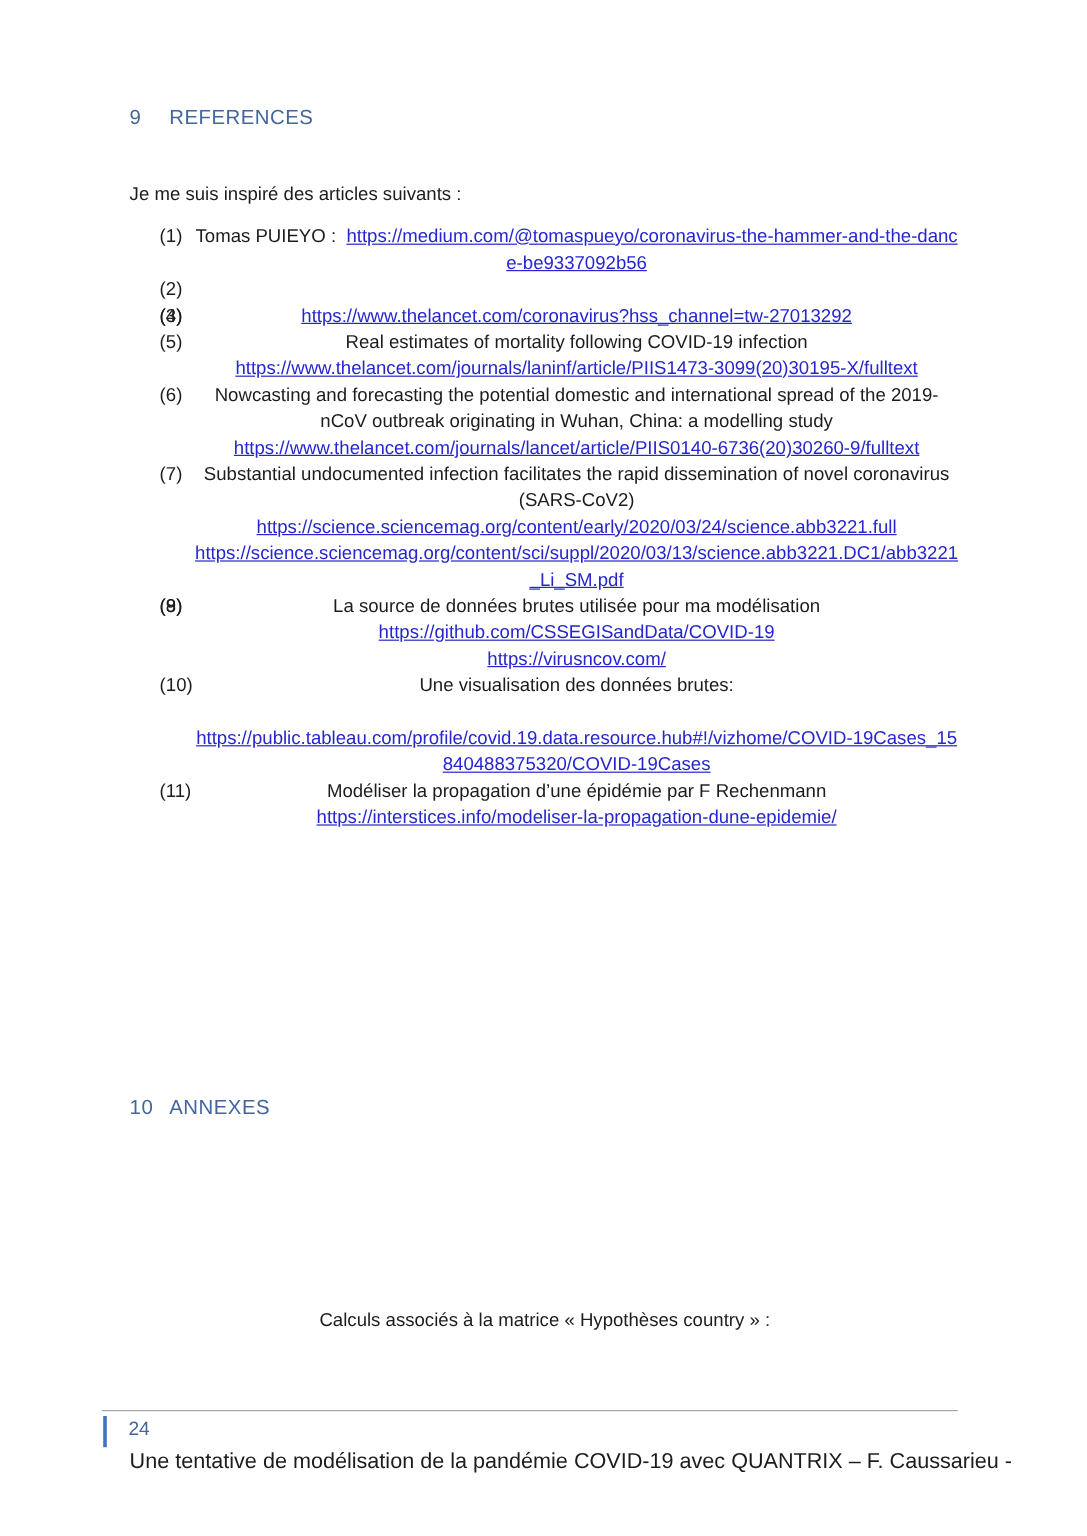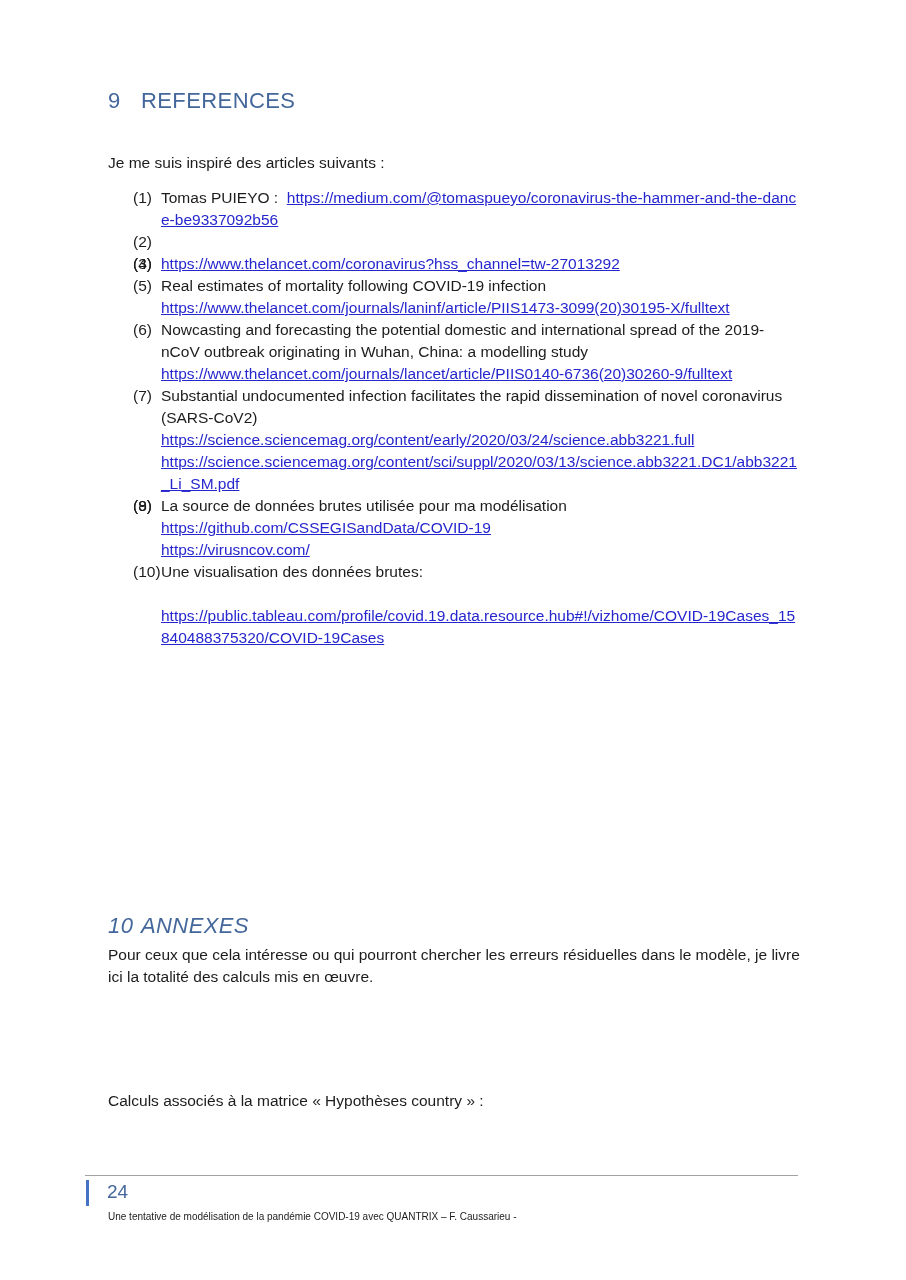--- a/index.html
+++ b/index.html
@@ -9,31 +9,31 @@
     font-family: "Liberation Sans", sans-serif;
     color: #1c1c1c;
     position: relative;
     overflow: hidden;
   }
   .page { position: absolute; inset: 0; }
 
   .heading {
     position: absolute;
     left: 108px;
-    font-size: 22px;
+    font-size: 17px;
     font-weight: 400;
     color: #44679B;
     letter-spacing: 0.4px;
     margin: 0;
   }
   #refs-heading   { top: 88px; }
-  #annexes-heading{ top: 913px; font-style: italic; }
+  #annexes-heading{ top: 913px; }
   .h-num { display: inline-block; width: 33px; }
 
-  .bodytext { font-size: 15.5px; line-height: 22px; color: #1c1c1c; }
+  .bodytext { font-size: 15.5px; line-height: 22px; color: #1c1c1c; text-align: center; }
 
   #intro { position: absolute; left: 108px; top: 152px; margin: 0; }
 
   #ref-list {
     position: absolute;
     left: 108px; top: 187px;
     width: 692px;
     margin: 0; padding: 0;
     list-style: none;
   }
@@ -58,28 +58,28 @@
   }
   .footer-bar {
     position: absolute;
     left: 86px; top: 1180px;
     width: 3px; height: 26px;
     background: #4472C4;
   }
   #page-number {
     position: absolute;
     left: 107px; top: 1180px;
-    font-size: 19px;
+    font-size: 16px;
     line-height: 24px;
     color: #44679B;
   }
   #footer-title {
     position: absolute;
     left: 108px; top: 1206px;
-    font-size: 10px;
+    font-size: 18px;
     line-height: 22px;
     color: #1c1c1c;
   }
 </style>
 </head>
 <body>
 
 <div class="page">
 
   <h1 class="heading" id="refs-heading">
@@ -92,27 +92,27 @@
       <li><span class="ref-num">(1)</span><span><span>Tomas PUIEYO : &nbsp;</span><a class="ref-link">https://medium.com/@tomaspueyo/coronavirus-the-hammer-and-the-dance-be9337092b56</a></span></li>
       <li><span class="ref-num">(2)</span><span><br></span></li>
       <li><span class="ref-num">(3)</span></li>
       <li><span class="ref-num">(4)</span><span><a class="ref-link">https://www.thelancet.com/coronavirus?hss_channel=tw-27013292</a></span></li>
       <li><span class="ref-num">(5)</span><span><span>Real estimates of mortality following COVID-19 infection</span><br><a class="ref-link">https://www.thelancet.com/journals/laninf/article/PIIS1473-3099(20)30195-X/fulltext</a></span></li>
       <li><span class="ref-num">(6)</span><span><span>Nowcasting and forecasting the potential domestic and international spread of the 2019-nCoV outbreak originating in Wuhan, China: a modelling study</span><br><a class="ref-link">https://www.thelancet.com/journals/lancet/article/PIIS0140-6736(20)30260-9/fulltext</a></span></li>
       <li><span class="ref-num">(7)</span><span><span>Substantial undocumented infection facilitates the rapid dissemination of novel coronavirus (SARS-CoV2)</span><br><a class="ref-link">https://science.sciencemag.org/content/early/2020/03/24/science.abb3221.full</a><br><a class="ref-link">https://science.sciencemag.org/content/sci/suppl/2020/03/13/science.abb3221.DC1/abb3221_Li_SM.pdf</a></span></li>
       <li><span class="ref-num">(8)</span></li>
       <li><span class="ref-num">(9)</span><span><span>La source de données brutes utilisée pour ma modélisation</span><br><a class="ref-link">https://github.com/CSSEGISandData/COVID-19</a><br><a class="ref-link">https://virusncov.com/</a></span></li>
       <li><span class="ref-num">(10)</span><span><span>Une visualisation des données brutes:</span><br><br><a class="ref-link">https://public.tableau.com/profile/covid.19.data.resource.hub#!/vizhome/COVID-19Cases_15840488375320/COVID-19Cases</a></span></li>
+      <li><span class="ref-num">(11)</span><span><span>Modéliser la propagation d’une épidémie par F Rechenmann</span><br><a class="ref-link">https://interstices.info/modeliser-la-propagation-dune-epidemie/</a></span></li>
     </ol>
 
   <h1 class="heading" id="annexes-heading">
     <span class="h-num">10</span><span>ANNEXES</span>
   </h1>
 
-  <p class="bodytext" id="annexes-para">Pour ceux que cela intéresse ou qui pourront chercher les erreurs résiduelles dans le modèle, je livre ici la totalité des calculs mis en œuvre.</p>
 
   <p class="bodytext" id="calcs-line">Calculs associés à la matrice « Hypothèses country » :</p>
 
   <div class="footer-rule"></div>
   <div class="footer-bar"></div>
   <div id="page-number">24</div>
   <div id="footer-title">Une tentative de modélisation de la pandémie COVID-19 avec QUANTRIX – F. Caussarieu -</div>
 
 </div>
 

